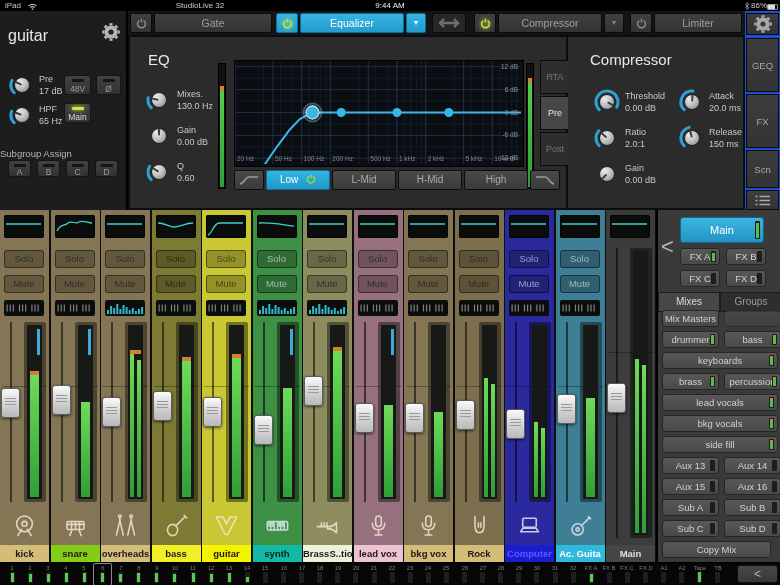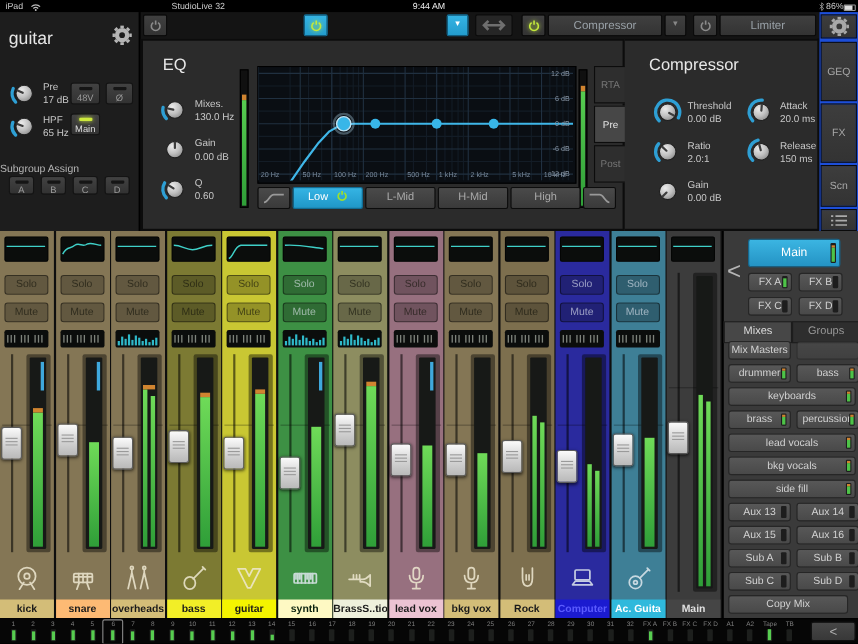--- a/index.html
+++ b/index.html
@@ -91,21 +91,21 @@
 <div id="app">
 
   <div class="abs" id="statusbar">
     <span class="t" style="left:5px">iPad</span>
     <span class="t" style="left:27px;top:2px">
       <svg width="11" height="8" viewBox="0 0 14 10">
           <path d="M2,5 a7,7 0 0 1 10,0 M4.2,7.2 a4,4 0 0 1 5.6,0" stroke="#bbb" stroke-width="1.4" fill="none"></path>
           <circle cx="7" cy="9" r="1.1" fill="#bbb"></circle>
         </svg>
     </span>
-    <span class="t" style="left:156px;width:110px;text-align:left">StudioLive 32</span>
+    <span class="t" style="left:145px;width:110px;text-align:center">StudioLive 32</span>
     <span class="t" style="left:340px;width:100px;text-align:center;color:#eee">9:44 AM</span>
     <span class="t" style="right:30px;top:2px">
       <svg width="6" height="8" viewBox="0 0 6 10">
           <path d="M3,0.5 V9.5 M3,0.5 L5.3,2.8 L0.7,7.2 M3,9.5 L5.3,7.2 L0.7,2.8" stroke="#999" stroke-width="1" fill="none"></path>
         </svg>
     </span>
     <span class="t" style="right:13px">86%</span>
     <span class="t" style="right:2px;top:3px">
       <span style="display:inline-block;width:9px;height:4px;border:1px solid #999;border-radius:1px;position:relative;"><span style="position:absolute;left:0;top:0;bottom:0;width:7px;background:#ddd;"></span></span>
     </span>
@@ -156,26 +156,28 @@
     <div class="abs sqbtn" style="left:95px;top:149px;width:23px;height:17px;padding-top:6px"><span>D</span><span class="ind"></span></div>
   </div>
 
   <div class="abs" style="left:128px;top:11px;width:617px;height:24px;background:#141414"></div>
   <div class="abs tbtn pwr" style="left:130px;width:22px">
     <svg width="11" height="11" viewBox="0 0 12 12">
         <path d="M3.6,2.8 a4.3,4.3 0 1 0 4.8,0" fill="none" stroke="#8b8b8b" stroke-width="1.6"></path>
         <line x1="6" y1="0.8" x2="6" y2="4.8" stroke="#8b8b8b" stroke-width="1.6"></line>
       </svg>
   </div>
+  <div class="abs tbtn" style="left:154px;width:118px">Gate</div>
   <div class="abs tbtn blue pwr" style="left:276px;width:22px">
     <svg width="11" height="11" viewBox="0 0 12 12" style="filter:drop-shadow(0 0 2px #c3e83c)">
         <path d="M3.6,2.8 a4.3,4.3 0 1 0 4.8,0" fill="none" stroke="#c3e83c" stroke-width="1.6"></path>
         <line x1="6" y1="0.8" x2="6" y2="4.8" stroke="#c3e83c" stroke-width="1.6"></line>
       </svg>
   </div>
+  <div class="abs tbtn blue" style="left:300px;width:104px">Equalizer</div>
   <div class="abs tbtn blue" style="left:406px;width:20px;font-size:7px">▼</div>
   <div class="abs tbtn pwr" style="left:432px;width:34px;background:#262626">
     <svg width="22" height="12" viewBox="0 0 22 12">
         <path d="M6,2 L2,6 L6,10 M2,6 H20 M16,2 L20,6 L16,10" stroke="#6f6f6f" stroke-width="2.4" fill="none"></path>
       </svg>
   </div>
   <div class="abs tbtn pwr" style="left:474px;width:22px">
     <svg width="11" height="11" viewBox="0 0 12 12" style="filter:drop-shadow(0 0 2px #c3e83c)">
         <path d="M3.6,2.8 a4.3,4.3 0 1 0 4.8,0" fill="none" stroke="#c3e83c" stroke-width="1.6"></path>
         <line x1="6" y1="0.8" x2="6" y2="4.8" stroke="#c3e83c" stroke-width="1.6"></line>
@@ -475,21 +477,21 @@
               <i></i>
               <i></i>
             </div>
           </div>
           <div class="cicon">
             <svg width="27" height="27" viewBox="0 0 24 24" fill="none" stroke="#efe9d2" stroke-width="1.4" stroke-linejoin="round" stroke-linecap="round">
               <rect x="4.5" y="8.5" width="15" height="7" rx="1"></rect>
               <path d="M4.5,11 h15 M8.5,8.5 v7 M12,8.5 v7 M15.5,8.5 v7 M7,21 L9,15.5 M17,21 L15,15.5"></path>
             </svg>
           </div>
-          <div class="clabel" style="background:#fdba74;color:#1a1a1a">snare</div>
+          <div class="clabel" style="background:#84cc16;color:#1a1a1a">snare</div>
         </div>
         <div class="strip" style="left:101px;background:#847655">
           <div class="scrib"><svg width="40" height="23" viewBox="0 0 40 23">
               <path d="M2,9 H37" stroke="#3fd0c8" stroke-width="1.3" fill="none"></path>
             </svg></div>
           <div class="smbtn " style="top:40px">Solo</div>
           <div class="smbtn " style="top:65px">Mute</div>
           <div class="spec"><svg width="40" height="16" viewBox="0 0 40 16">
               <rect x="2" y="10" width="2" height="4" fill="#2fb9c9"></rect>
               <rect x="5.1" y="6" width="2" height="8" fill="#2fb9c9"></rect>
@@ -642,21 +644,21 @@
               <i></i>
               <i></i>
             </div>
           </div>
           <div class="cicon">
             <svg width="27" height="27" viewBox="0 0 24 24" fill="none" stroke="#dfe8ee" stroke-width="1.4" stroke-linejoin="round" stroke-linecap="round">
               <rect x="3" y="8.5" width="18" height="7.5" rx="0.8"></rect>
               <path d="M6,8.5 v7.5 M9,8.5 v7.5 M12,8.5 v7.5 M15,8.5 v7.5 M18,8.5 v7.5 M4.5,8.5 v4.2 M7.5,8.5 v4.2 M13.5,8.5 v4.2 M16.5,8.5 v4.2"></path>
             </svg>
           </div>
-          <div class="clabel" style="background:#fef9c3;color:#0d2410">synth</div>
+          <div class="clabel" style="background:#14b8a6;color:#0d2410">synth</div>
         </div>
         <div class="strip" style="left:303px;background:#8d8d60">
           <div class="scrib"><svg width="40" height="23" viewBox="0 0 40 23">
               <path d="M2,9 H37" stroke="#3fd0c8" stroke-width="1.3" fill="none"></path>
             </svg></div>
           <div class="smbtn " style="top:40px">Solo</div>
           <div class="smbtn " style="top:65px">Mute</div>
           <div class="spec"><svg width="40" height="16" viewBox="0 0 40 16">
               <rect x="2" y="10" width="2" height="4" fill="#2fb9c9"></rect>
               <rect x="5.1" y="6" width="2" height="8" fill="#2fb9c9"></rect>

